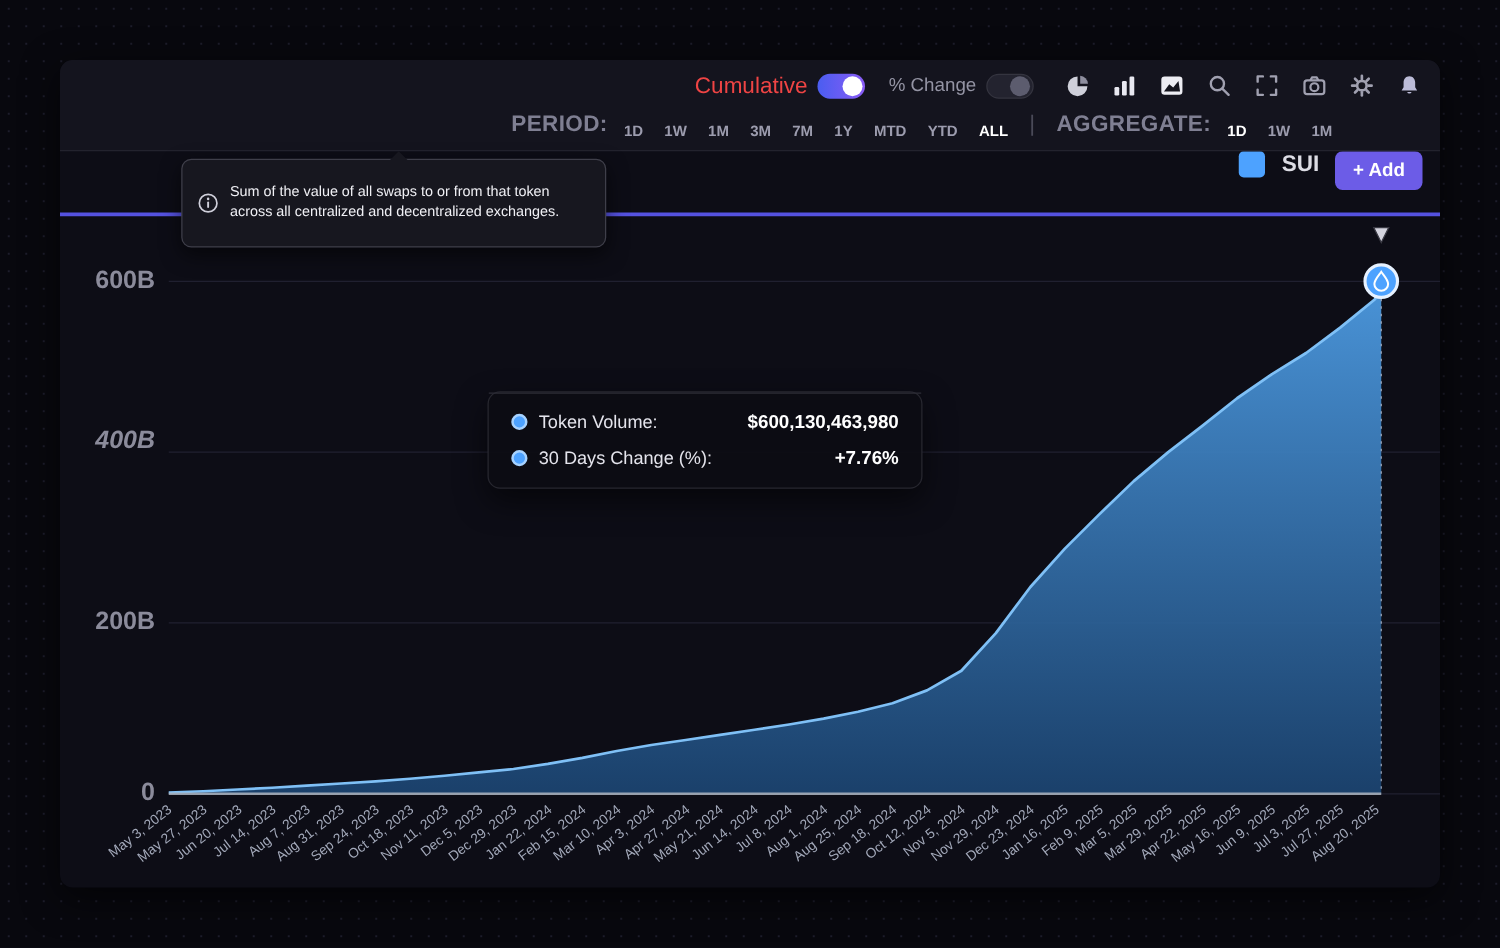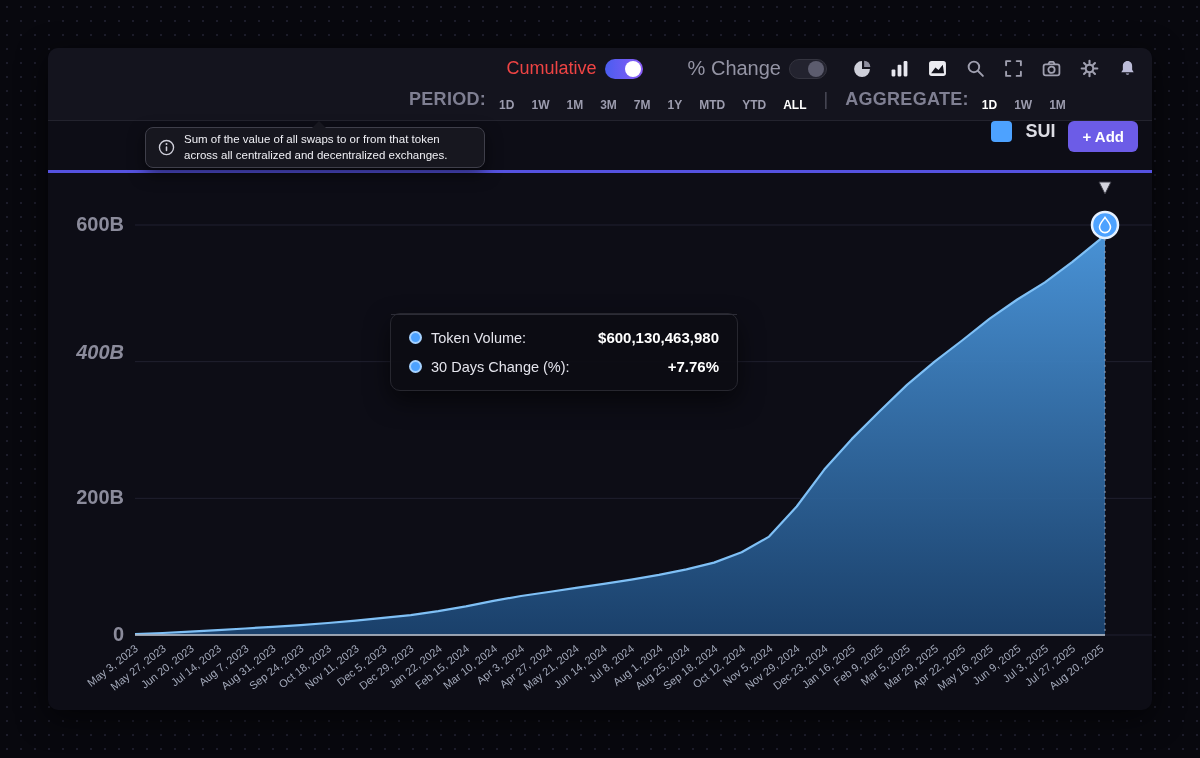--- a/index.html
+++ b/index.html
@@ -22,21 +22,21 @@
   .title-block{
     position:absolute; left:0; top:0; width:333px; height:73px; background:#0a0a12;
     border-right:1px solid #23232e; display:flex; align-items:center; padding-left:52px; gap:9px;
   }
   .title-block h1{ font-size:26px; font-weight:700; letter-spacing:.2px; }
   .info-wrap{ position:relative; width:22px; height:22px; }
   .cursor-svg{ position:absolute; left:6px; top:8px; z-index:9; }
   .hrow1{ position:absolute; left:333px; right:0; top:0; height:41px; display:flex; align-items:center; justify-content:flex-end; gap:19px; padding-right:15px; }
   .tgroup{ display:flex; align-items:center; gap:8px; }
   .tlabel-on{ font-size:18px; color:#ef4444; font-weight:500; }
-  .tlabel-off{ font-size:20px; color:#9494a4; font-weight:500;margin-left:26px; }
+  .tlabel-off{ font-size:15px; color:#9494a4; font-weight:500; }
   .toggle{ width:38px; height:20px; border-radius:10px; position:relative; display:inline-block; cursor:pointer; }
   .toggle.on{ background:linear-gradient(90deg,#4a5df0,#8a5cf6); }
   .toggle.on .knob{ right:2px; background:#fff; }
   .toggle.off{ background:#23232f; border:1px solid #34343f; }
   .toggle.off .knob{ right:2px; top:1.5px; background:#5c5c6e; }
   .knob{ position:absolute; top:2px; width:16px; height:16px; border-radius:50%; }
   .icon-row{ display:flex; align-items:center; gap:19px; margin-left:6px; }
   .icon-row svg{ display:block; cursor:pointer; }
   .hrow2{ position:absolute; left:333px; right:0; top:41px; height:32px; display:flex; padding-left:28px; gap:13px; }
   .row-label{ font-size:18px; font-weight:600; color:#7f7f92; letter-spacing:.3px; }
@@ -52,21 +52,21 @@
   .accent-line{ position:absolute; left:0; right:0; top:122px; height:3px; background:var(--accent,#5552e0); z-index:3; }
   
   #chart-svg{ position:absolute; left:0; top:0; z-index:1; }
   .ylab{ position:absolute; left:4px; width:72px; text-align:right; font-size:20px; font-weight:700; color:#8b8b9b; z-index:2; }
   .xlab{ position:absolute; width:0; height:0; z-index:2; }
   .xlab span{ position:absolute; right:2px; top:0; transform:rotate(-38deg); transform-origin:100% 0; white-space:nowrap; font-size:11px; color:#a3a9ba; }
   
   .info-tooltip{
     position:absolute; left:97px; top:79px; width:340px; z-index:20;
     background:#17171f; border:1px solid #3f3f4a; border-radius:8px;
-    display:flex; align-items:center; gap:9px; padding:4px 12px;
+    display:flex; align-items:center; gap:9px; padding:19px 12px;
     box-shadow:0 6px 16px rgba(0,0,0,.55);
   }
   .info-tooltip::before{
     content:""; position:absolute; top:-7px; left:166px; width:0; height:0;
     border-left:7px solid transparent; border-right:7px solid transparent; border-bottom:7px solid #17171f;
   }
   .info-tooltip .txt{ font-size:11.5px; line-height:1.35; color:#f0f0f5; font-weight:500; }
   .chart-tooltip{
     position:absolute; left:342px; top:265px; width:348px; z-index:15;
     background:rgba(13,13,20,.96); border:1px solid #27272f; border-radius:10px;

